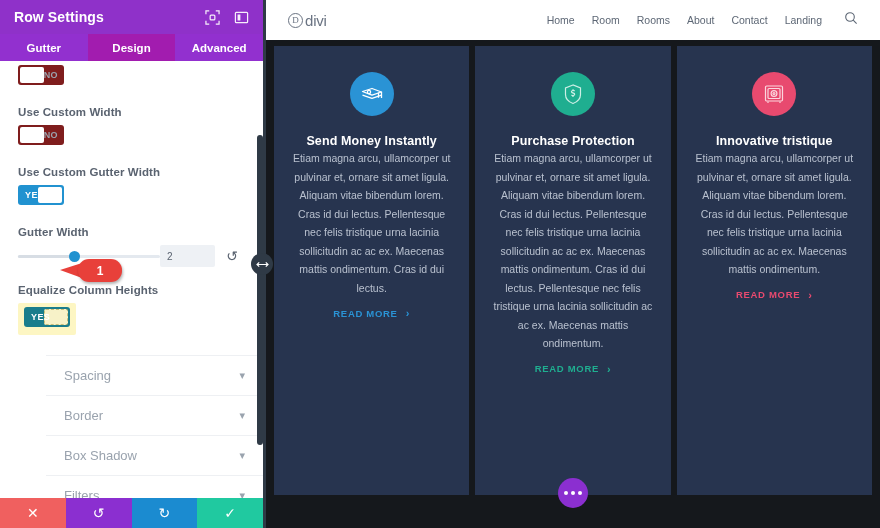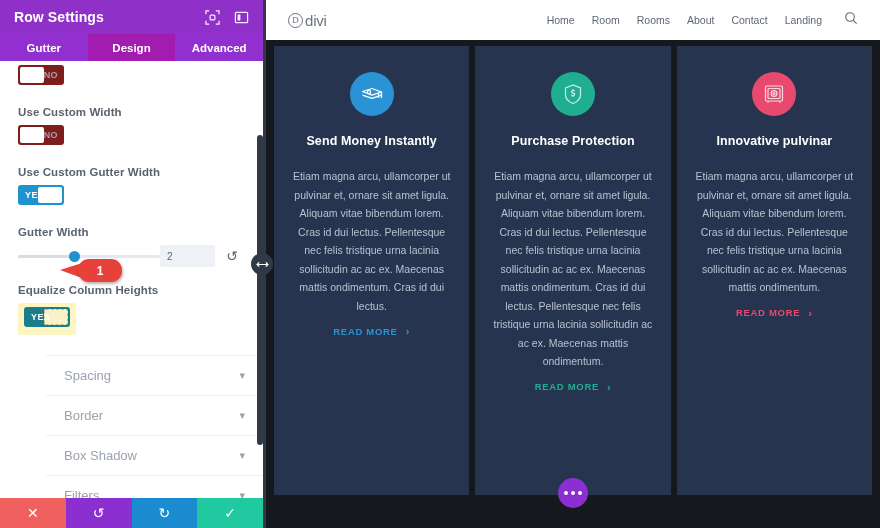--- a/index.html
+++ b/index.html
@@ -222,21 +222,21 @@
   .icon-circle {
     width: 44px; height: 44px; border-radius: 50%;
     display: flex; align-items: center; justify-content: center;
     margin-bottom: 18px; flex: 0 0 44px;
   }
   .icon-circle.blue { background: #2a93d5; }
   .icon-circle.teal { background: #1fae90; }
   .icon-circle.pink { background: #e84a6f; }
   .col-title {
     color: #fff; font-size: 12.5px; font-weight: bold;
-    margin-bottom: 19px; letter-spacing: .1px;
+    margin-bottom: 1px; letter-spacing: .1px;
   }
   .col-text {
     color: #b9c1cf; font-size: 10.5px; line-height: 18.5px;
     margin-bottom: 10px;
   }
   .read-more {
     font-size: 9.5px; font-weight: bold; letter-spacing: .7px;
     display: inline-flex; align-items: center; gap: 8px;
     cursor: pointer;
   }
@@ -442,21 +442,21 @@
         <div class="col">
           <div class="icon-circle pink">
             <svg width="24" height="24" viewBox="0 0 24 24" fill="none" stroke="#fbd6de" stroke-width="1.2">
               <rect x="3.5" y="4" width="17" height="15" rx="1.2"></rect>
               <rect x="6" y="6.5" width="12" height="10" rx="1"></rect>
               <circle cx="12" cy="11.5" r="2.9"></circle>
               <circle cx="12" cy="11.5" r="1"></circle>
               <path d="M6 19.5v1.5M18 19.5v1.5"></path>
             </svg>
           </div>
-          <div class="col-title">Innovative pulvinar</div>
+          <div class="col-title">Innovative tristique</div>
           <div class="col-text">Etiam magna arcu, ullamcorper ut pulvinar et, ornare sit amet ligula. Aliquam vitae bibendum lorem. Cras id dui lectus. Pellentesque nec felis tristique urna lacinia sollicitudin ac ac ex. Maecenas mattis ondimentum.</div>
           <div class="read-more pink">
             <span>READ MORE</span>
             <span class="arr">›</span>
           </div>
         </div>
       </div>
 
       <div class="fab">
         <span></span>

